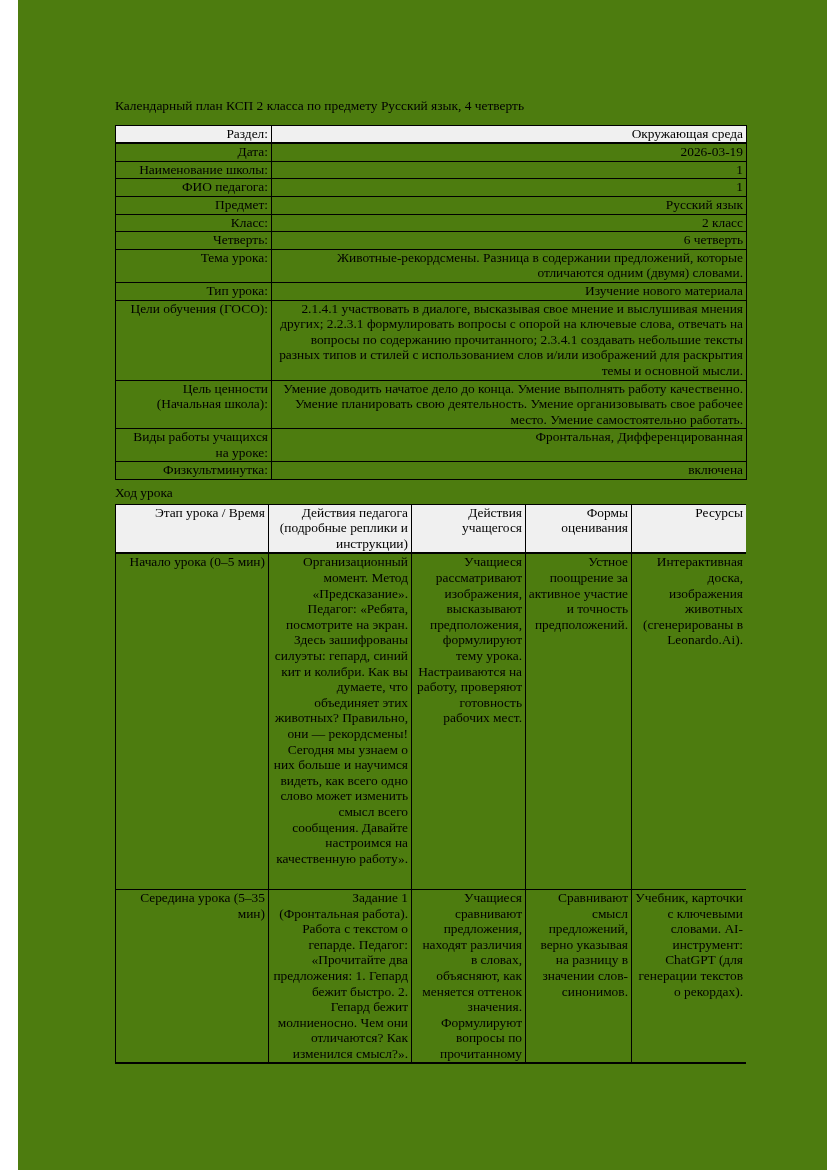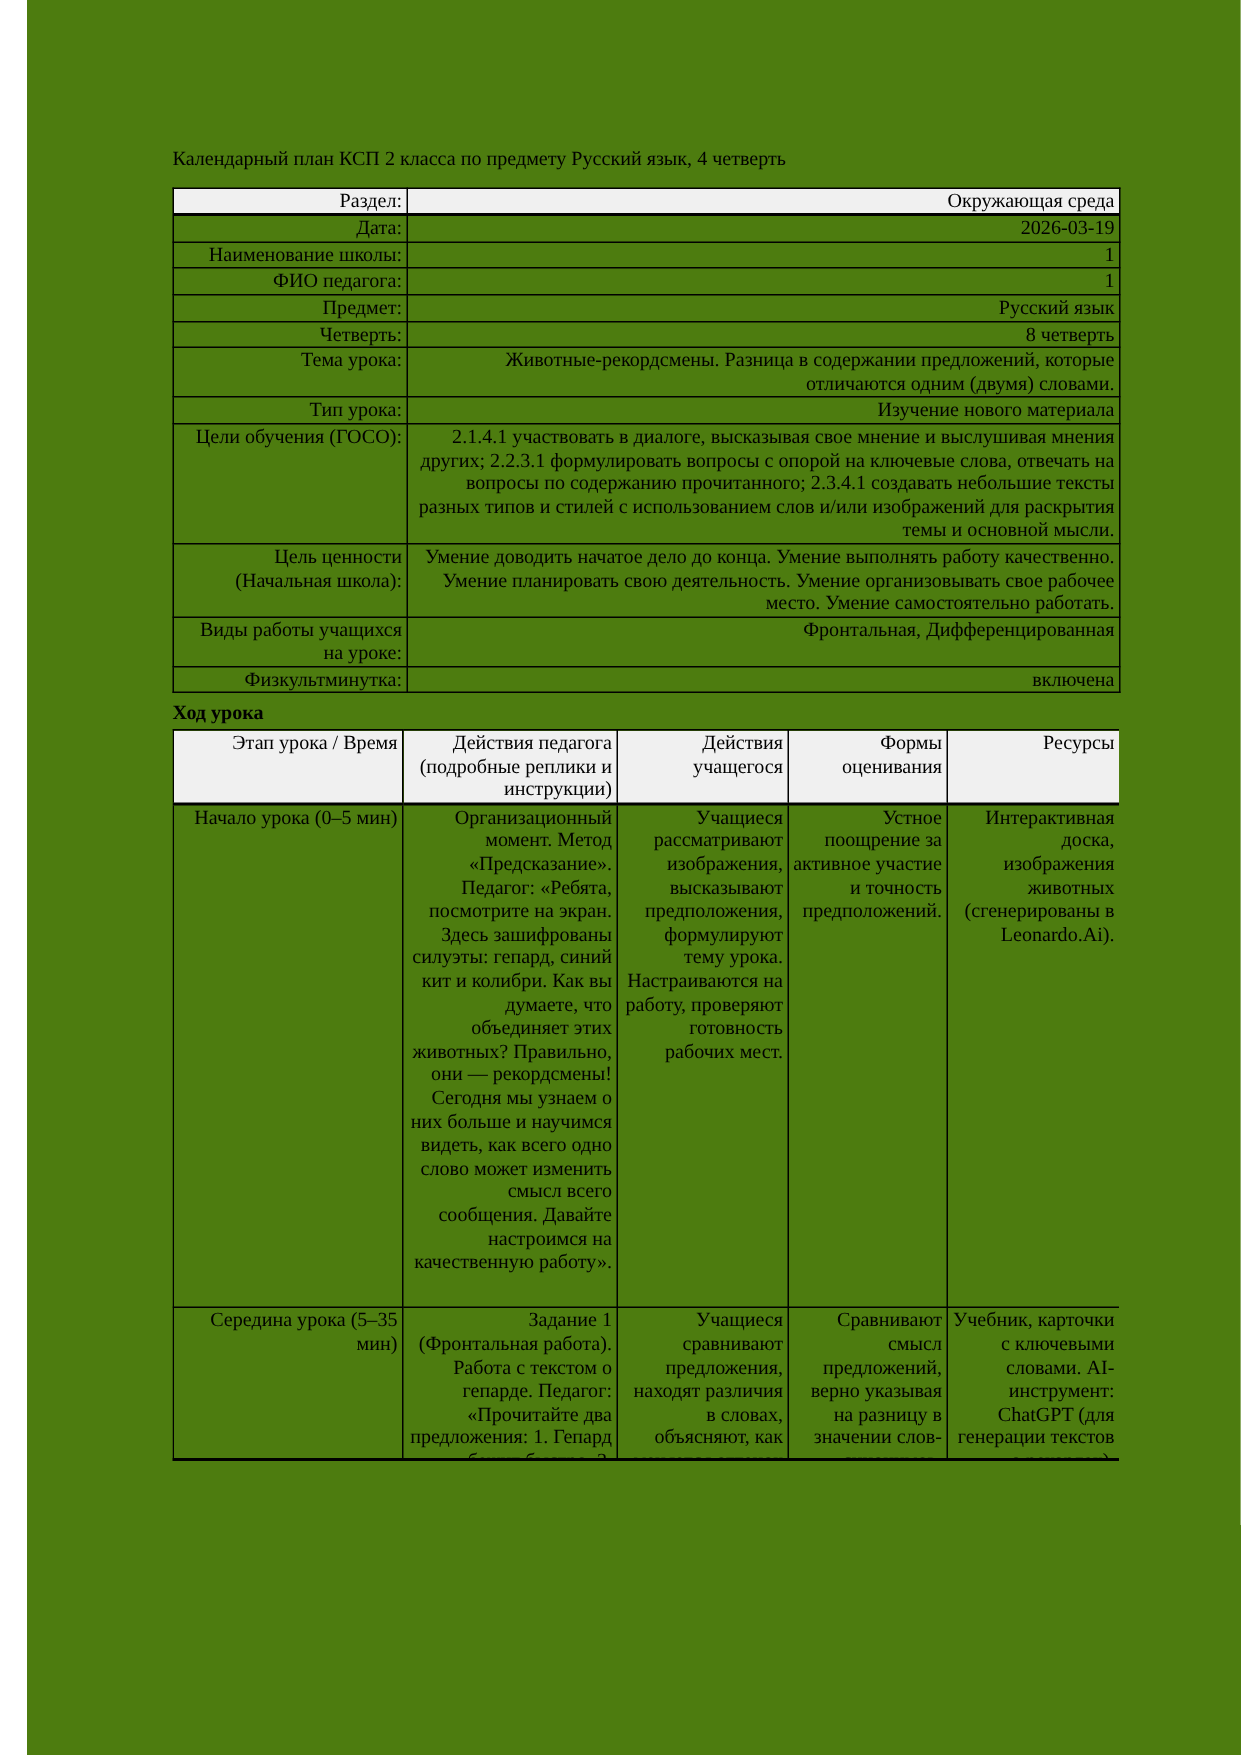--- a/index.html
+++ b/index.html
@@ -33,23 +33,23 @@
     padding: 0 3px 1px 2px;
     vertical-align: top;
     text-align: right;
     font-weight: normal;
     overflow: hidden;
   }
   tr.header-row td, tr.header-row th {
     background: var(--shaded-bg, #f0f0f0);
     border-bottom: 2px solid var(--border-color, #000000);
   }
-  .section-heading { margin: 5px 0 3px 0; font-weight: bold; font-size: 13.4px; }
+  .section-heading { margin: 5px 0 3px 0; font-weight: normal; font-size: 13.4px; }
   .page-clip {
-    height: 488px;
+    height: 560px;
     overflow: hidden;
     border-bottom: 2px solid var(--border-color, #000000);
   }
   .page-clip tr:last-child td { border-bottom: none; font-family: Liberation Serif, serif; }
 </style>
 </head>
 <body style="background: rgb(255, 255, 255);">
 
 <div class="page">
   <div class="content">
@@ -76,22 +76,26 @@
         </tr>
         <tr>
           <td>ФИО педагога:</td>
           <td>1</td>
         </tr>
         <tr>
           <td>Предмет:</td>
           <td>Русский язык</td>
         </tr>
         <tr>
+          <td>Класс:</td>
+          <td>2 класс</td>
+        </tr>
+        <tr>
           <td>Четверть:</td>
-          <td>8 четверть</td>
+          <td>6 четверть</td>
         </tr>
         <tr>
           <td>Тема урока:</td>
           <td>Животные-рекордсмены. Разница в содержании предложений, которые отличаются одним (двумя) словами.</td>
         </tr>
         <tr>
           <td>Тип урока:</td>
           <td>Изучение нового материала</td>
         </tr>
         <tr>

